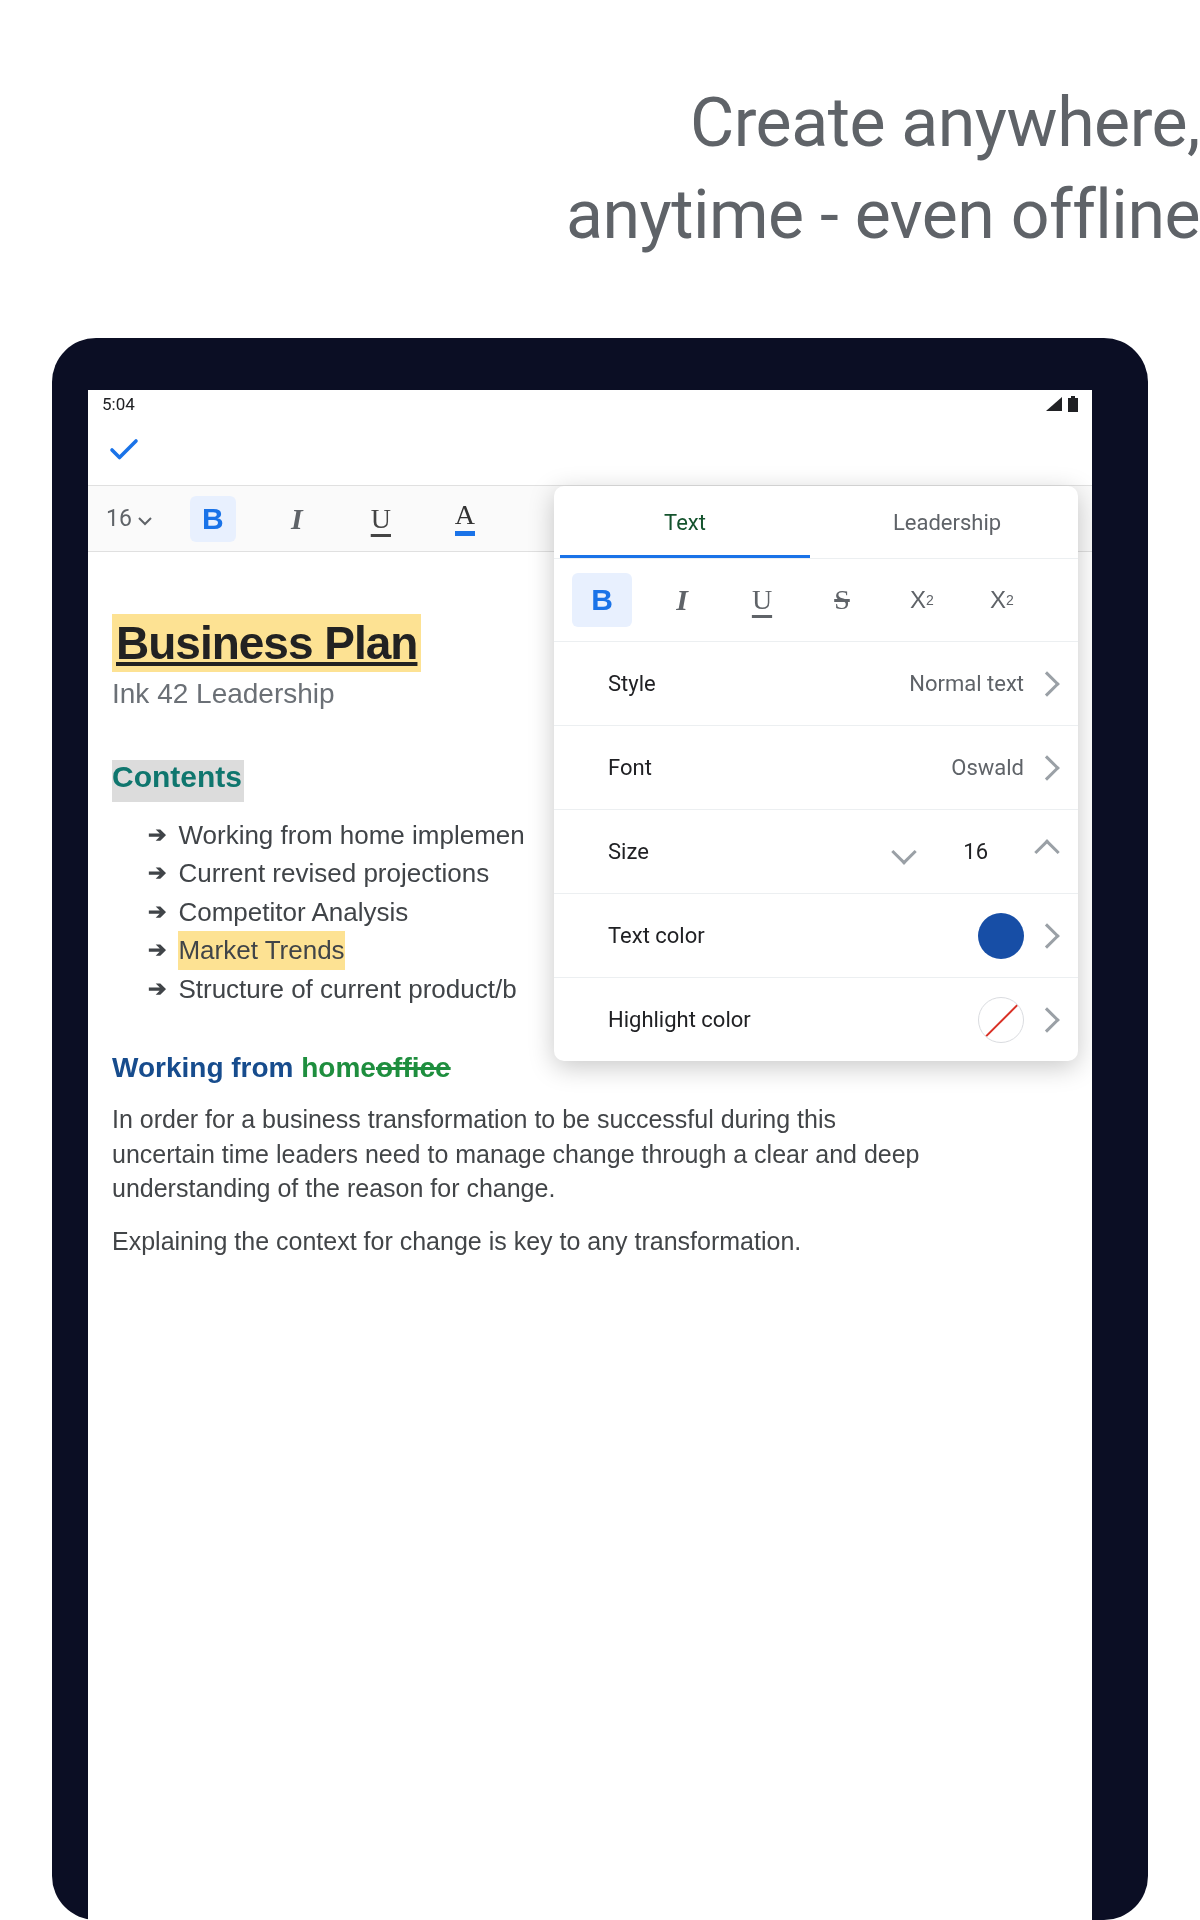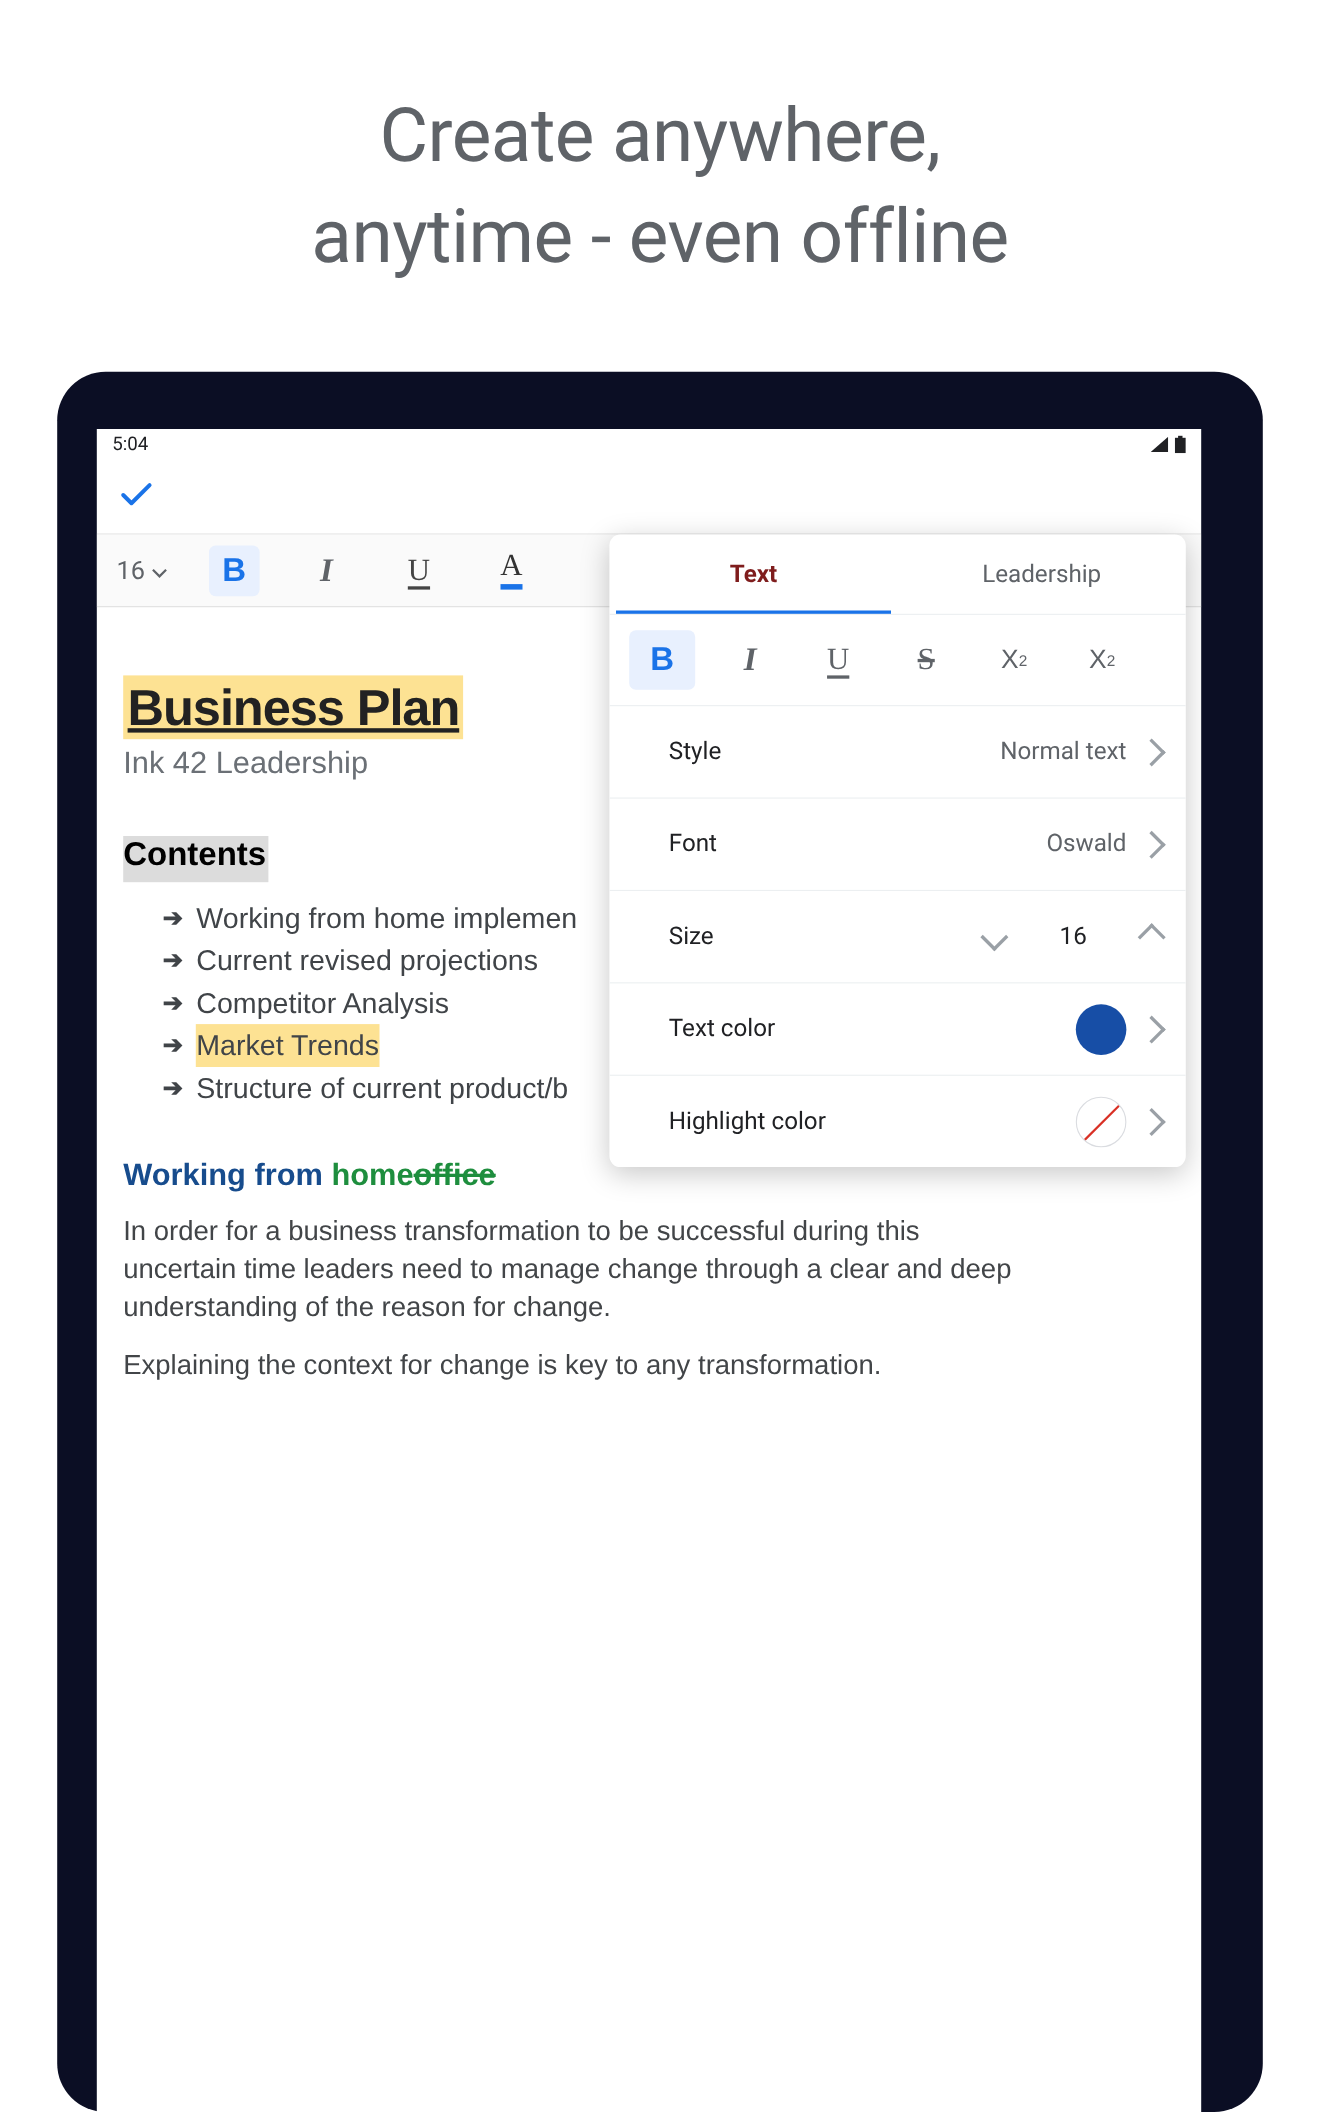--- a/index.html
+++ b/index.html
@@ -5,21 +5,21 @@
   * { box-sizing: border-box; margin: 0; padding: 0; }
   body {
     width: 1200px;
     height: 1920px;
     background: #fff;
     font-family: -apple-system, BlinkMacSystemFont, "Segoe UI", Roboto, Arial, sans-serif;
     position: relative;
     overflow: hidden;
   }
   .headline {
-    text-align: center;
+    text-align: right;
     font-size: 68px;
     font-weight: 400;
     color: #5f6368;
     line-height: 1.35;
     padding-top: 78px;
     letter-spacing: -0.5px;
   }
   .tablet-frame {
     position: absolute;
     top: 338px;
@@ -107,21 +107,21 @@
   .doc-sub {
     font-size: 28px;
     color: #6b7076;
     margin-top: 6px;
     font-stretch: condensed;
   }
   .doc-h2 {
     margin-top: 50px;
     font-size: 30px;
     font-weight: 800;
-    color: #000000;
+    color: #0f766e;
     font-stretch: condensed;
   }
   .doc-h2.selbg {
     background: #dcdcdc;
     display: inline-block;
     padding: 0 2px 8px 0;
   }
   .bullets {
     margin-top: 14px;
     padding-left: 36px;
@@ -172,21 +172,21 @@
     display: flex;
     height: 72px;
   }
   .panel-tab {
     flex: 1;
     display: flex; align-items: center; justify-content: center;
     font-size: 22px; color: #5f6368;
     position: relative;
   }
   .panel-tab.active {
-    color: #7f1d1d; font-weight: 700;
+    color: #14532d; font-weight: 400;
   }
   .panel-tab.active::after {
     content: "";
     position: absolute;
     left: 6px; right: 6px; bottom: 0;
     height: 3px; background: #1a73e8;
   }
   .panel-row {
     display: flex; align-items: center; justify-content: space-between;
     padding: 0 22px;

